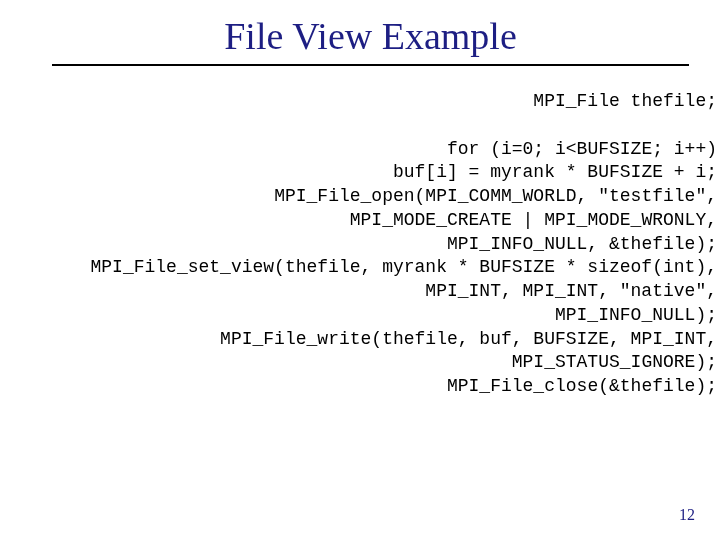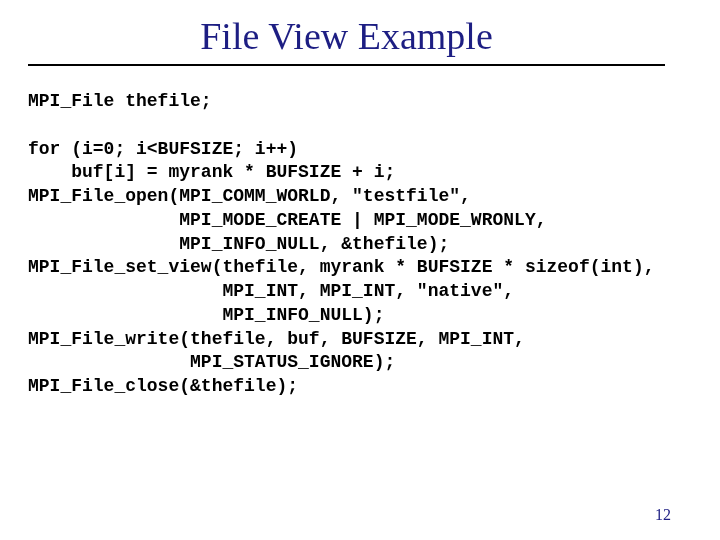--- a/index.html
+++ b/index.html
@@ -9,42 +9,44 @@
     height: 540px;
     background: #ffffff;
     font-family: "Times New Roman", Times, serif;
     overflow: hidden;
   }
   .slide {
     position: relative;
     width: 693px;
     height: 540px;
     box-sizing: border-box;
+    margin-left: 24px;
   }
   .title {
     color: #1d1e83;
     font-size: 38px;
     text-align: center;
     padding-top: 14px;
     padding-bottom: 6px;
     font-weight: 400;
   }
   .rule {
     border: none;
     border-top: 2px solid #000;
     margin: 0 28px 0 28px;
   }
   .code {
     font-family: "Courier New", Courier, monospace;
     font-size: 18px;
-    font-weight: bold;
+    font-weight: normal;
     white-space: pre;
     color: #000;
     margin: 24px 0 0 28px;
     line-height: 1.32;
+    text-align: right;
   }
   .pagenum {
     position: absolute;
     right: 22px;
     bottom: 16px;
     color: #1d1e83;
     font-size: 16px;
     font-family: "Times New Roman", Times, serif;
   }
 </style>

